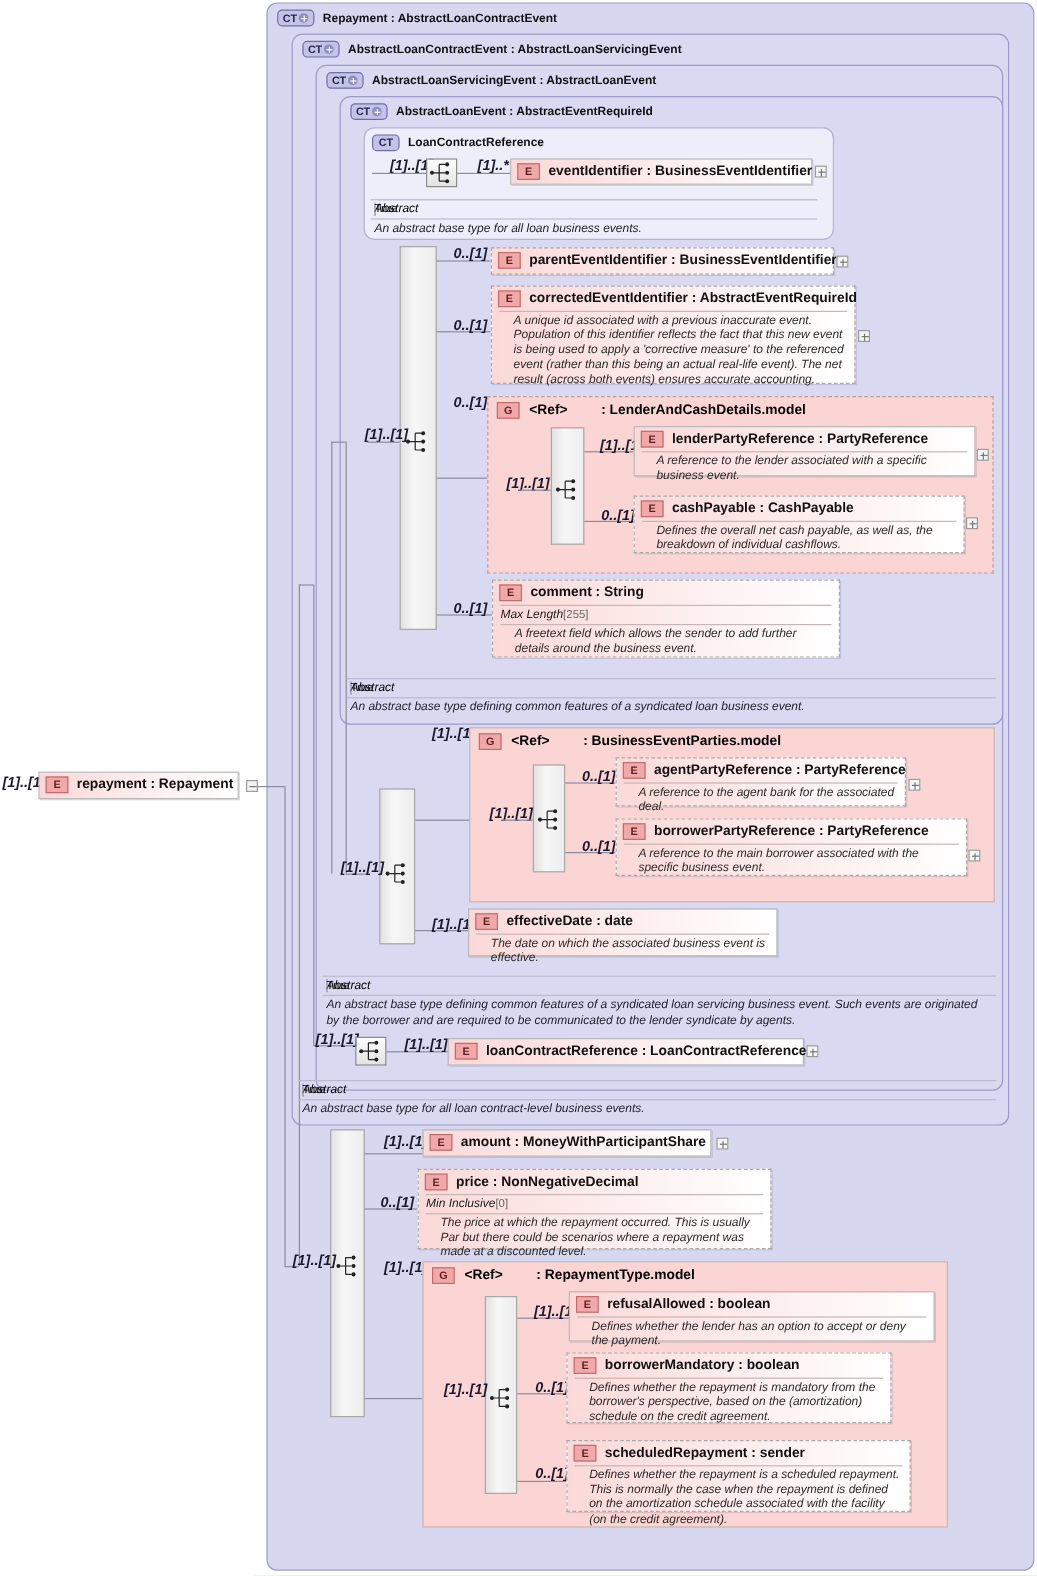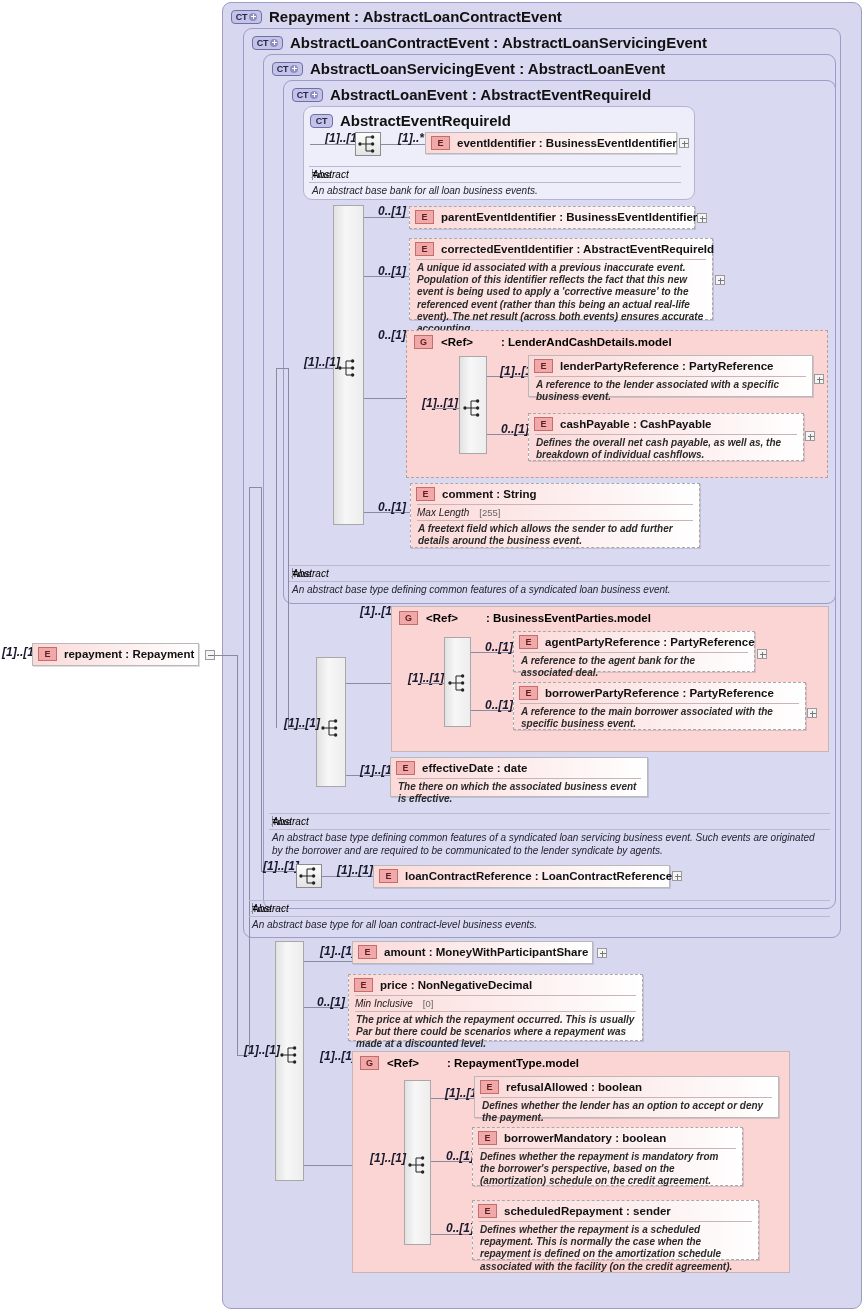--- a/index.html
+++ b/index.html
@@ -49,21 +49,21 @@
     border-radius:50%;
     background:#8e8ec0;
     position:relative;
   }
   .badge-ct .pl::before,
   .badge-ct .pl::after{
     content:""; position:absolute; background:#fff;
   }
   .badge-ct .pl::before{ left:1.5px; top:3.5px; width:5px; height:1px; }
   .badge-ct .pl::after { left:3.5px; top:1.5px; width:1px; height:5px; }
-  .ct-title { font-size:15px; font-weight:bold; color:#111; }
+  .ct-title { font-size:10px; font-weight:bold; color:#111; }
 
   
   .node {
     position:absolute;
     background:linear-gradient(to right,#fbd9d8 0%,#fdeeee 55%,#ffffff 100%);
     border:1px solid #b9b9b9;
     box-shadow:1px 1px 0 rgba(120,120,140,.25);
   }
   .node.dashed { border:1px dashed #a9a9a9; }
   .node.solid  { border:1px solid #b9b9b9; }
@@ -76,31 +76,30 @@
     display:inline-flex; align-items:center; justify-content:center;
     width:19px; height:14px;
     background:#f0a8a8;
     border:1px solid #c46d6d;
     font-size:9px; font-weight:bold; color:#5c1f1f;
     flex:none;
   }
   .nm { font-size:11.5px; font-weight:bold; color:#111; }
   .node-sep { height:1px; background:#c9b5b5; margin:0 6px; }
   .facet {
-    display:flex; align-items:baseline; gap:10px;
+    display:flex; align-items:baseline; 
     padding:2px 6px;
     font-size:10px;
   }
   .facet .fname { font-style:italic; color:#1a1a1a; }
   .facet .fval  { color:#666; font-size:9.5px; }
   .annot {
-    padding:2px 7px 4px 7px;
+    padding:2px 7px 4px 18px;
     font-size:10px; font-style:italic; color:#2a2a2a;
     line-height:1.22;
-    font-weight:bold;
   }
 
   
   .gbox {
     position:absolute;
     background:#fbd5d4;
     border:1px dashed #b8a0a0;
   }
   .gbox.solidb { border:1px solid #c9b3b3; }
   .gbox-header {
@@ -191,21 +190,21 @@
   <div class="ct-box lvl2" style="left:283px; top:80px; width:553px; height:524px;">
     <div class="ct-header" style="left:8px; top:5px;">
       <span class="badge-ct plus">CT<span class="pl"></span></span>
       <span class="ct-title">AbstractLoanEvent : AbstractEventRequireId</span>
     </div>
   </div>
 
   <div class="ct-box inner-white" style="left:303px; top:106px; width:392px; height:94px;">
     <div class="ct-header" style="left:6px; top:5px;">
       <span class="badge-ct">CT</span>
-      <span class="ct-title">AbstractEventRequireId</span>
+      <span class="ct-title">LoanContractReference</span>
     </div>
   </div>
 
   <div class="card" style="left:2px; top:645px;">[1]..[1]</div>
   <div class="node solid" style="left:32px; top:643px; width:167px; height:23px;">
     <div class="node-title">
       <span class="badge-e">E</span>
       <span class="nm">repayment : Repayment</span>
     </div>
   </div>
@@ -248,21 +247,21 @@
   </div>
   <div class="exp" style="left:679px; top:138px;"></div>
 
   <div class="afoot" style="left:309px; top:166px; width:372px;">
     <div class="line"></div>
     <div class="row">
       <span class="k">Abstract</span>
       <span class="v">True</span>
     </div>
     <div class="line"></div>
-    <div class="desc">An abstract base bank for all loan business events.</div>
+    <div class="desc">An abstract base type for all loan business events.</div>
   </div>
 
   <div class="seqbar" style="left:333px; top:205px; width:31px; height:320px;"></div>
   <div class="card" style="left:304px; top:355px;">[1]..[1]</div>
   <div class="h" style="left:306px; top:368px; width:27px;"></div>
   <div class="seqicon noframe" style="left:336px; top:357px;">
     <svg width="24" height="22" viewBox="0 0 24 22">
       <circle cx="4" cy="11" r="1.7" fill="#222"></circle>
       <line x1="5.5" y1="11" x2="10" y2="11" stroke="#222" stroke-width="1"></line>
       <line x1="10" y1="4" x2="10" y2="18" stroke="#222" stroke-width="1"></line>
@@ -441,21 +440,21 @@
   <div class="exp" style="left:807px; top:708px;"></div>
 
   <div class="h" style="left:346px; top:775px; width:44px;"></div>
   <div class="card" style="left:360px; top:763px;">[1]..[1]</div>
   <div class="node solid" style="left:390px; top:757px; width:258px; height:40px;">
     <div class="node-title">
       <span class="badge-e">E</span>
       <span class="nm">effectiveDate : date</span>
     </div>
     <div class="node-sep"></div>
-    <div class="annot">The there on which the associated business event is effective.</div>
+    <div class="annot">The date on which the associated business event is effective.</div>
   </div>
 
   <div class="afoot" style="left:269px; top:813px; width:561px;">
     <div class="line"></div>
     <div class="row">
       <span class="k">Abstract</span>
       <span class="v">True</span>
     </div>
     <div class="line"></div>
     <div class="desc">An abstract base type defining common features of a syndicated loan servicing business event. Such events are originated by the borrower and are required to be communicated to the lender syndicate by agents.</div>

